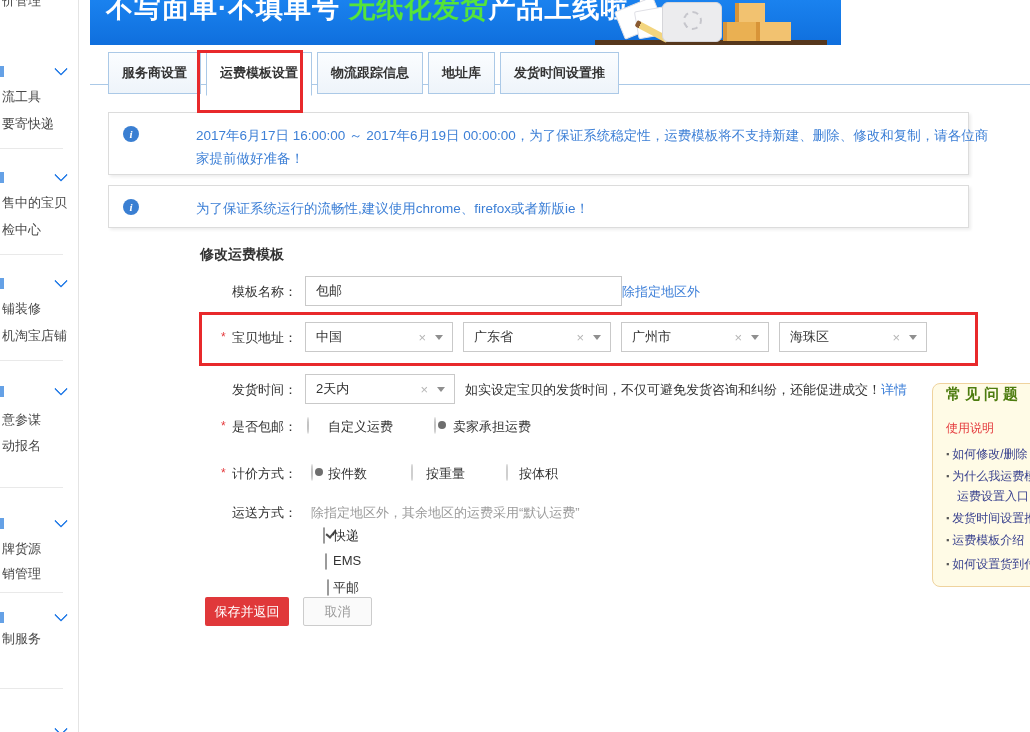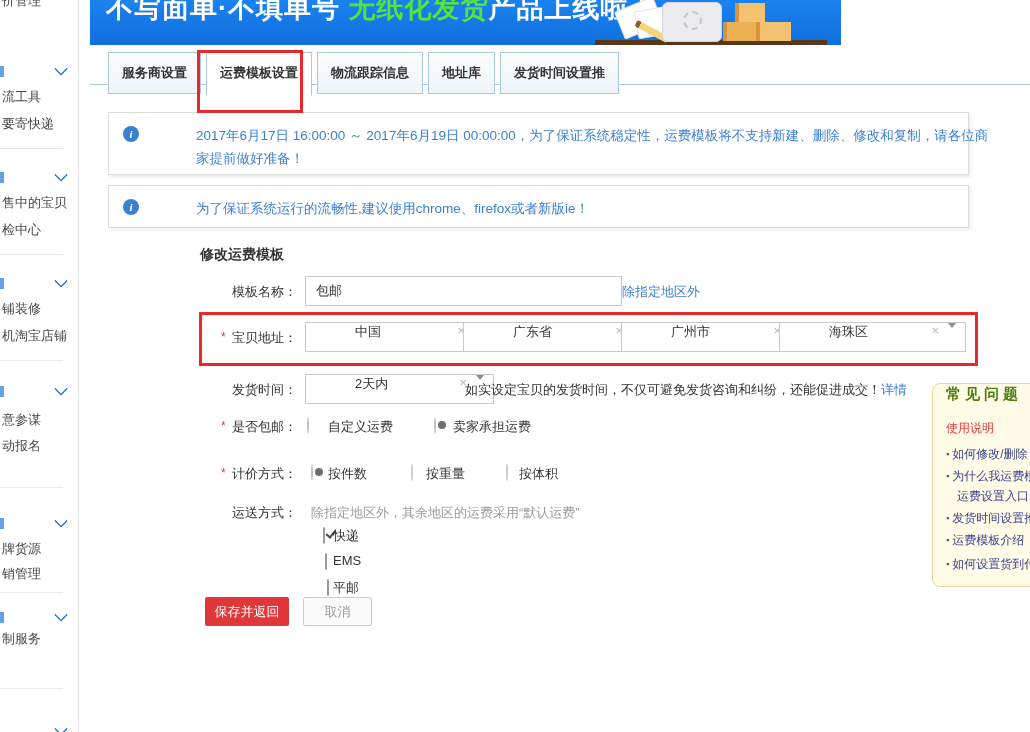--- a/index.html
+++ b/index.html
@@ -48,22 +48,22 @@
   
   .redbox{border:3px solid #e8292b;background:transparent;z-index:5;pointer-events:none;}
 
   
   .form-heading{left:200px;top:246px;font-size:14px;font-weight:bold;color:#333;}
   .flabel{width:97px;text-align:right;color:#333;font-size:13px;}
   .star{color:#e4393c;margin-right:3px;font-size:12px;}
   .text-input{left:305px;width:305px;height:28px;border:1px solid #c9c9c9;padding:0 0 0 10px;
               font-size:13px;color:#333;font-family:inherit;background:#fff;}
   .link{color:#3d7fd8;font-size:13px;text-decoration:none;cursor:pointer;}
-  .sel{height:28px;border:1px solid #c9c9c9;background:#fff;display:flex;align-items:flex-start;
-       font-size:13px;color:#333;padding-left:39px;}
+  .sel{height:28px;border:1px solid #c9c9c9;background:#fff;display:flex;align-items:center;
+       font-size:13px;color:#333;}
   .sel .val{margin-left:10px;flex:1;}
   .sel .clear-x{color:#b5b5b5;font-size:13px;margin-right:9px;}
   .sel .clear-x::after{content:"×";}
   .caret{width:0;height:0;border-left:4px solid transparent;border-right:4px solid transparent;
          border-top:5px solid #8f8f8f;margin-right:9px;}
   .radio{width:14px;height:14px;border-radius:50%;border:1px solid #c2c2c2;background:#fff;position:relative;}
   .radio.checked::after{content:"";position:absolute;left:3px;top:3px;width:8px;height:8px;
                         border-radius:50%;background:#6e6e6e;}
   .radio.disabled{background:#d4d4d4;border-color:#cfcfcf;}
   .opt-label{font-size:13px;color:#333;}

